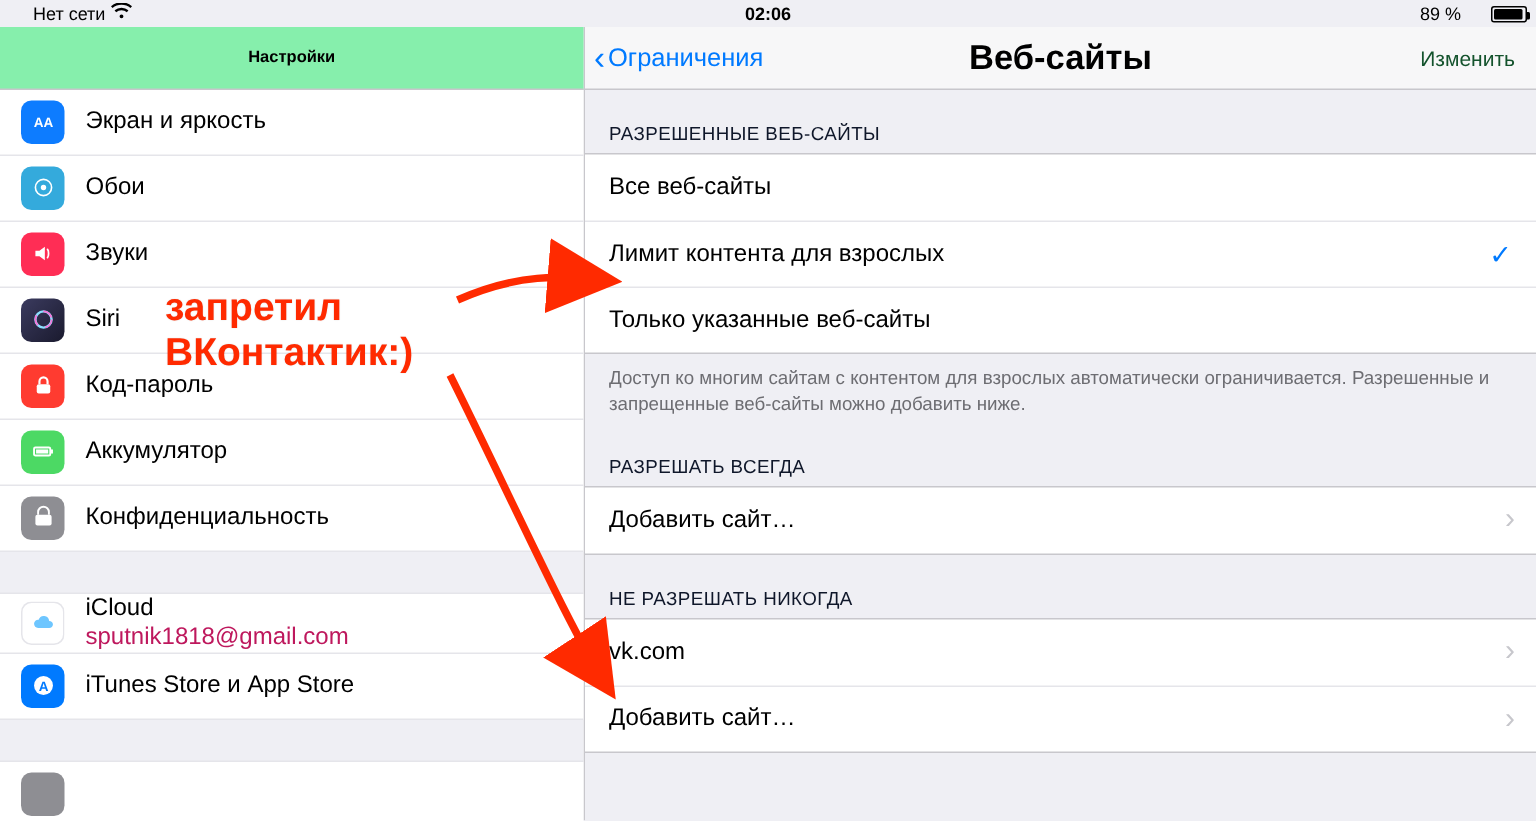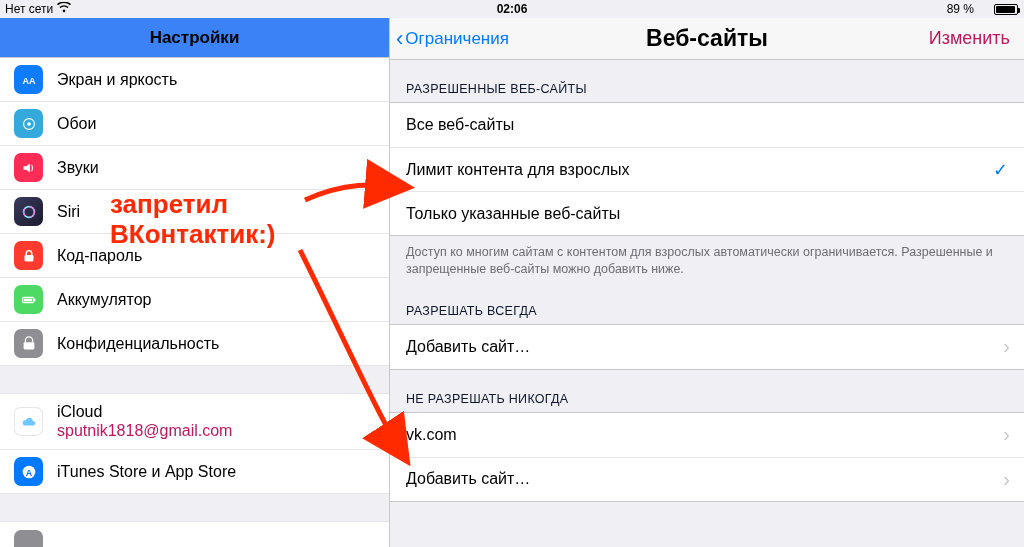--- a/index.html
+++ b/index.html
@@ -1,47 +1,47 @@
 <!DOCTYPE html>
 <html><head>
 <meta charset="utf-8">
 <style>
   * { box-sizing: border-box; margin: 0; padding: 0; }
   html, body { width: 1024px; height: 547px; font-family: -apple-system, "Helvetica Neue", Arial, sans-serif; overflow: hidden; background: #EFEFF4; }
   .screen { position: relative; width: 1024px; height: 547px; display: flex; flex-direction: column; }
   
   .statusbar { position: relative; height: 18px; width: 100%; font-size: 12px; color: #000; }
-  .statusbar .left { position: absolute; left: 5px; top: 2px; display: flex; align-items: center; gap: 4px; text-align: center; }
+  .statusbar .left { position: absolute; left: 22px; top: 2px; display: flex; align-items: center; gap: 4px; text-align: center; }
   .statusbar .center { position: absolute; left: 50%; top: 2px; transform: translateX(-50%); font-weight: 600; }
   .statusbar .right { position: absolute; right: 6px; top: 2px; display: flex; align-items: center; gap: 20px; }
   .wifi-icon { display:inline-block; }
   .battery { display:inline-flex; align-items:center; }
   .battery .shell { width: 24px; height: 11px; border: 1px solid #000; border-radius: 2px; position: relative; }
   .battery .shell::after { content:""; position:absolute; right:-3px; top:3px; width:2px; height:5px; background:#000; border-radius:0 1px 1px 0;}
   .battery .fill { position:absolute; left:1px; top:1px; bottom:1px; width: 86%; background:#000; border-radius:1px;}
   
   .panes { flex:1; display:flex; min-height:0; }
   .sidebar { width: 390px; background:#fff; border-right:1px solid #c8c7cc; display:flex; flex-direction:column; }
-  .sidebar-header { height: 42px; background:#3b82f6; border-bottom:1px solid #c8c7cc; display:flex; align-items:center; justify-content:center; font-weight:600; font-size:17px; }
+  .sidebar-header { height: 42px; background:#86efac; border-bottom:1px solid #c8c7cc; display:flex; align-items:center; justify-content:center; font-weight:600; font-size:11px; }
   .list { overflow-y:auto; }
   .row { display:flex; align-items:center; height:44px; padding:0 14px; border-bottom:1px solid #e5e5ea; background:#fff; }
   .row .iconbox { width:29px; height:29px; border-radius:7px; margin-right:14px; display:flex; align-items:center; justify-content:center; flex-shrink:0; }
   .row .label { font-size:16px; color:#000; }
   .spacer-row { height:28px; background:#EFEFF4; border-bottom:1px solid #e5e5ea; }
-  .row.twolines { height:56px; }
+  .row.twolines { height:40px; }
   .row .twoline { display:flex; flex-direction:column; }
   .row .sub { font-size:16px; color:#be185d; margin-top:1px; }
   .row.lastvis { border-bottom:none; }
   
   .detail { flex:1; background:#EFEFF4; display:flex; flex-direction:column; }
   .detail-header { height:42px; background:#F7F7F8; border-bottom:1px solid #c8c7cc; position:relative; display:flex; align-items:center; justify-content:center; }
   .detail-header .title { font-weight:600; font-size:23px; }
   .detail-header .back { position:absolute; left:6px; top:0; height:100%; display:flex; align-items:center; color:#007AFF; font-size:17px; }
   .detail-header .back .chev { font-size:22px; line-height:1; margin-right:2px; }
-  .detail-header .edit { position:absolute; right:14px; top:0; height:100%; display:flex; align-items:center; color:#be185d; font-size:18px; }
+  .detail-header .edit { position:absolute; right:14px; top:0; height:100%; display:flex; align-items:center; color:#14532d; font-size:14px; }
   .detail-body { flex:1; overflow-y:auto; }
   .section-header { font-size:12.5px; color:#0f172a; padding:22px 16px 6px 16px; letter-spacing:0.3px; }
   .cellgroup { background:#fff; border-top:1px solid #c8c7cc; border-bottom:1px solid #c8c7cc; }
   .cell { height:44px; display:flex; align-items:center; padding:0 16px; font-size:16px; color:#000; position:relative; }
   .cell + .cell { border-top:1px solid #e5e5ea; }
   .cell .check { position:absolute; right:16px; color:#007AFF; font-size:18px; }
   .cell .disclosure { position:absolute; right:14px; color:#c7c7cc; font-size:20px; }
   .section-footer { font-size:12.5px; color:#6d6d72; padding:8px 16px 4px 16px; line-height:1.35; }
 
   

